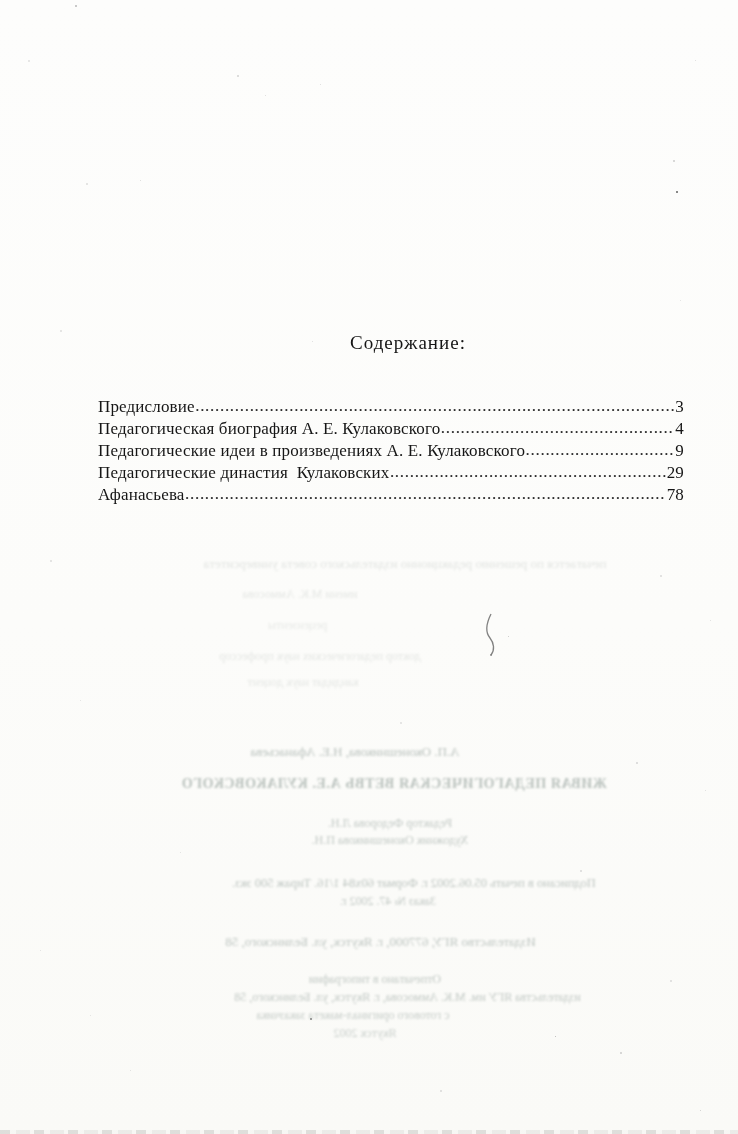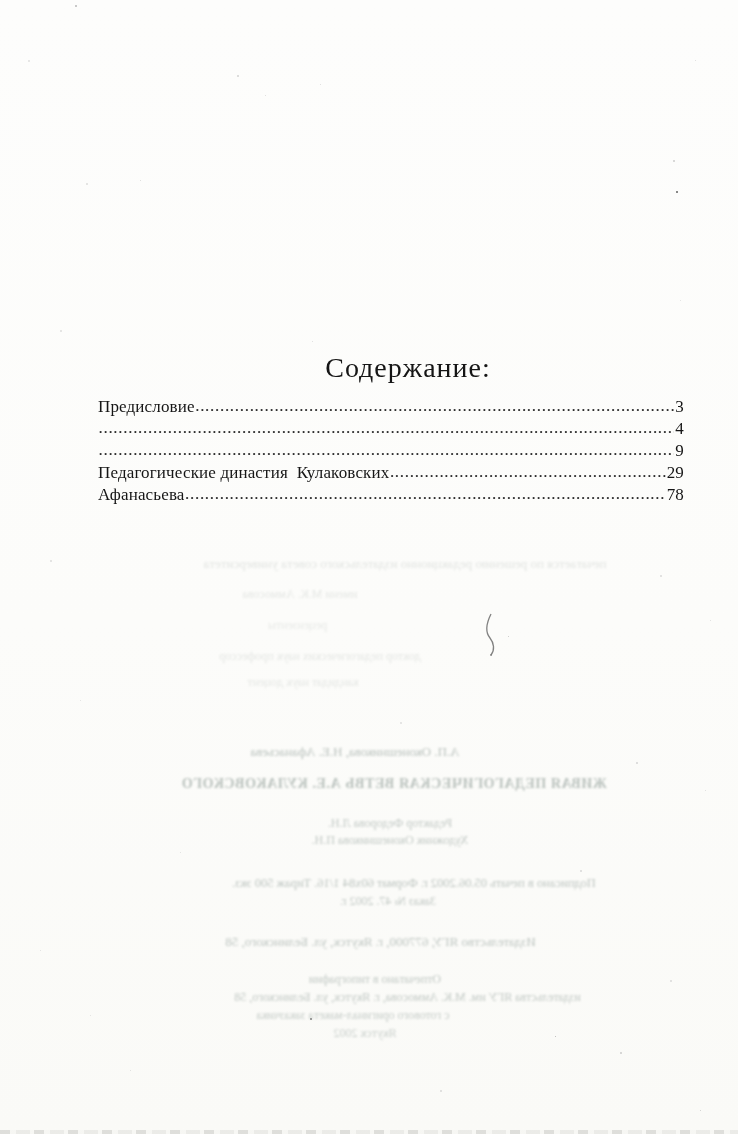--- a/index.html
+++ b/index.html
@@ -8,24 +8,24 @@
     width:738px;height:1134px;
     margin:0 auto;
     background:linear-gradient(180deg,#fdfdfc 0%,#fcfcfa 55%,#fafaf7 100%);
     overflow:hidden;
     font-family:"Liberation Serif","DejaVu Serif",serif;
     color:#1b1b1b;
   }
 
   
   .toc-title{
-    position:absolute;left:98px;top:352px;width:584px;
+    position:absolute;left:98px;top:332px;width:584px;
     text-align:center;
     transform:translateX(18px);
-    font-size:28px;letter-spacing:1px;color:#151515;
+    font-size:19px;letter-spacing:1px;color:#151515;
   }
   .toc-list{
     position:absolute;left:98px;top:397px;width:586px;
   }
   .toc-row{
     display:flex;align-items:baseline;
     height:22px;
     font-size:17px;letter-spacing:.15px;color:#161616;
   }
   .toc-label{white-space:pre;}
@@ -89,24 +89,26 @@
 
   <div class="toc-title">Содержание:</div>
 
   <div class="toc-list">
     <div class="toc-row">
       <span class="toc-label">Предисловие</span>
         <span class="toc-leader"></span>
         <span class="toc-page">3</span>
     </div>
     <div class="toc-row">
+      <span class="toc-label">Педагогическая биография А. Е. Кулаковского</span>
         <span class="toc-leader"></span>
         <span class="toc-page">4</span>
     </div>
     <div class="toc-row">
+      <span class="toc-label">Педагогические идеи в произведениях А. Е. Кулаковского</span>
         <span class="toc-leader"></span>
         <span class="toc-page">9</span>
     </div>
     <div class="toc-row">
       <span class="toc-label">Педагогические династия  Кулаковских</span>
         <span class="toc-leader"></span>
         <span class="toc-page">29</span>
     </div>
     <div class="toc-row">
       <span class="toc-label">Афанасьева</span>

